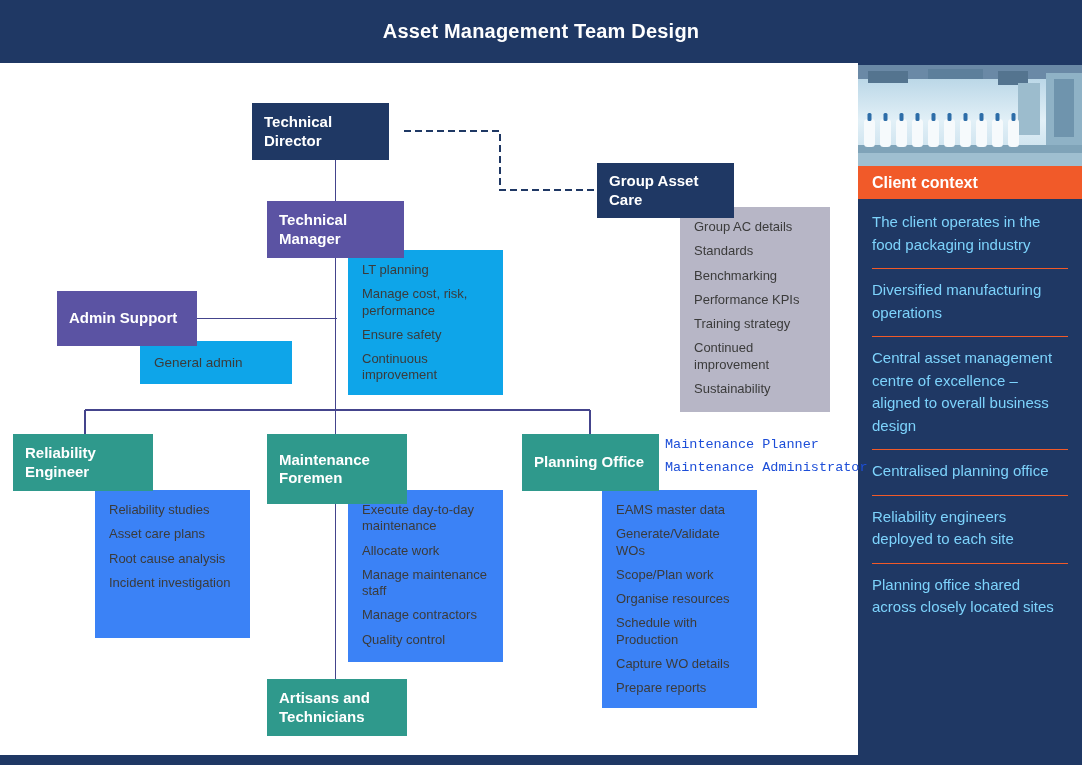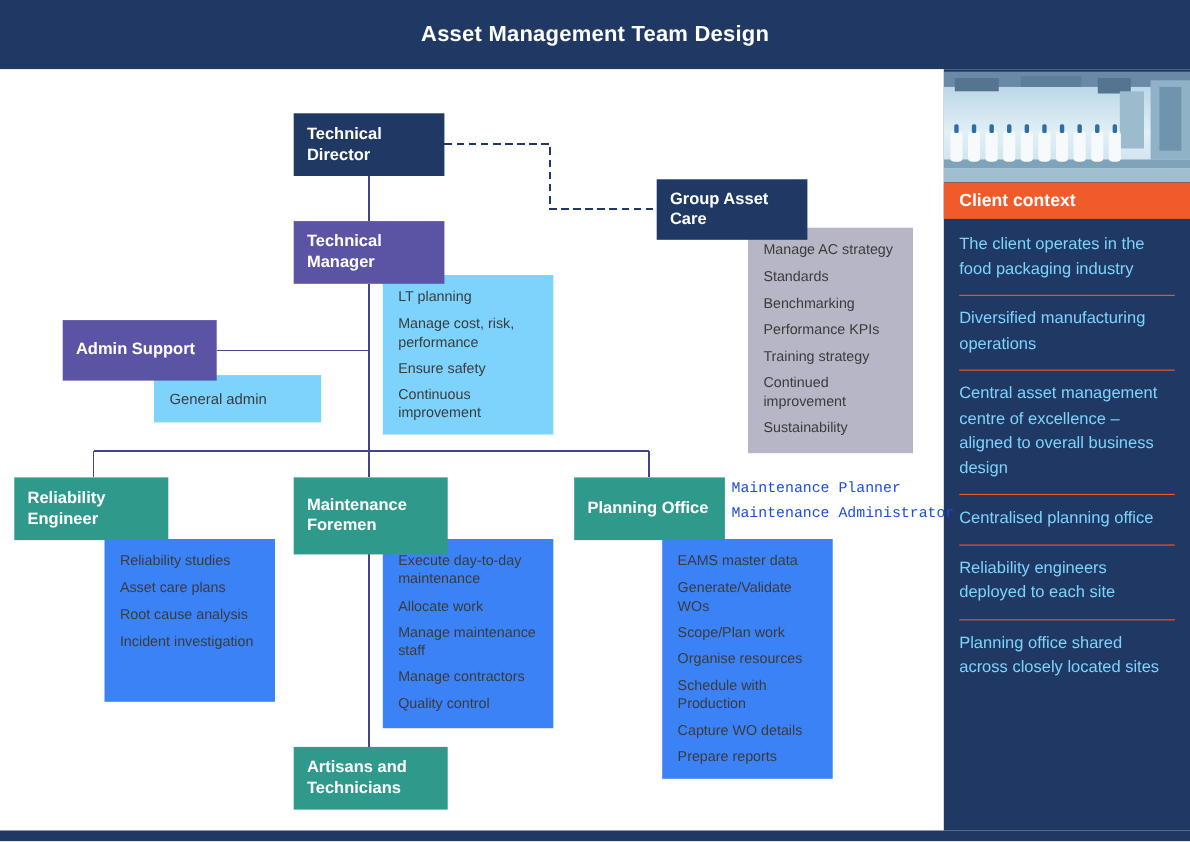--- a/index.html
+++ b/index.html
@@ -17,21 +17,21 @@
   .node{position:absolute;z-index:2;display:flex;align-items:center;box-sizing:border-box;
         padding:6px 10px 6px 12px;color:#ffffff;font-weight:bold;font-size:15px;line-height:1.22;}
   .node.navy{background:#1F3864;}
   .node.purple{background:#5B53A3;}
   .node.teal{background:#2F998C;}
 
   .resp{position:absolute;z-index:1;box-sizing:border-box;padding:12px 10px 8px 14px;
         font-size:13px;line-height:1.25;color:#3b3b3b;}
   .resp .resp-item{margin-bottom:8px;}
   .resp .resp-item:last-child{margin-bottom:0;}
-  .lavender{background:#7dd3fc;}
+  .lavender{background:#0ea5e9;}
   .graylav{background:#B7B6C6;}
   .lteal{background:#3b82f6;}
 
   .single{position:absolute;z-index:1;box-sizing:border-box;display:flex;align-items:center;
           padding-left:14px;font-size:13.5px;color:#3b3b3b;}
 
   .roles{position:absolute;z-index:2;font-size:13.5px;color:#1d4ed8;line-height:23px;white-space:nowrap;font-family:Liberation Mono, monospace;}
 
   
   .sidebar{position:absolute;left:858px;top:63px;width:224px;height:692px;background:#1F3864;}
@@ -62,21 +62,21 @@
     <div class="resp lavender" style="left:348px;top:187px;width:155px;height:145px">
 
     <div class="resp-item">LT planning</div>
         <div class="resp-item">Manage cost, risk, performance</div>
         <div class="resp-item">Ensure safety</div>
         <div class="resp-item">Continuous improvement</div>
       </div>
 
     <div class="resp graylav" style="left:680px;top:144px;width:150px;height:205px">
 
-    <div class="resp-item">Manage AC strategy</div>
+    <div class="resp-item">Group AC details</div>
         <div class="resp-item">Standards</div>
         <div class="resp-item">Benchmarking</div>
         <div class="resp-item">Performance KPIs</div>
         <div class="resp-item">Training strategy</div>
         <div class="resp-item">Continued improvement</div>
         <div class="resp-item">Sustainability</div>
       </div>
 
     <div class="resp lteal" style="left:95px;top:427px;width:155px;height:148px">
 
@@ -103,21 +103,21 @@
         <div class="resp-item">Organise resources</div>
         <div class="resp-item">Schedule with Production</div>
         <div class="resp-item">Capture WO details</div>
         <div class="resp-item">Prepare reports</div>
       </div>
 
     <div class="single lavender" style="left:140px;top:278px;width:152px;height:43px">
       <span>General admin</span>
     </div>
 
-    <div class="node navy" style="left:267px;top:40px;width:137px;height:57px">
+    <div class="node navy" style="left:252px;top:40px;width:137px;height:57px">
       <span>Technical Director</span>
     </div>
 
     <div class="node navy" style="left:597px;top:100px;width:137px;height:55px">
       <span>Group Asset Care</span>
     </div>
 
     <div class="node purple" style="left:267px;top:138px;width:137px;height:57px">
       <span>Technical Manager</span>
     </div>

